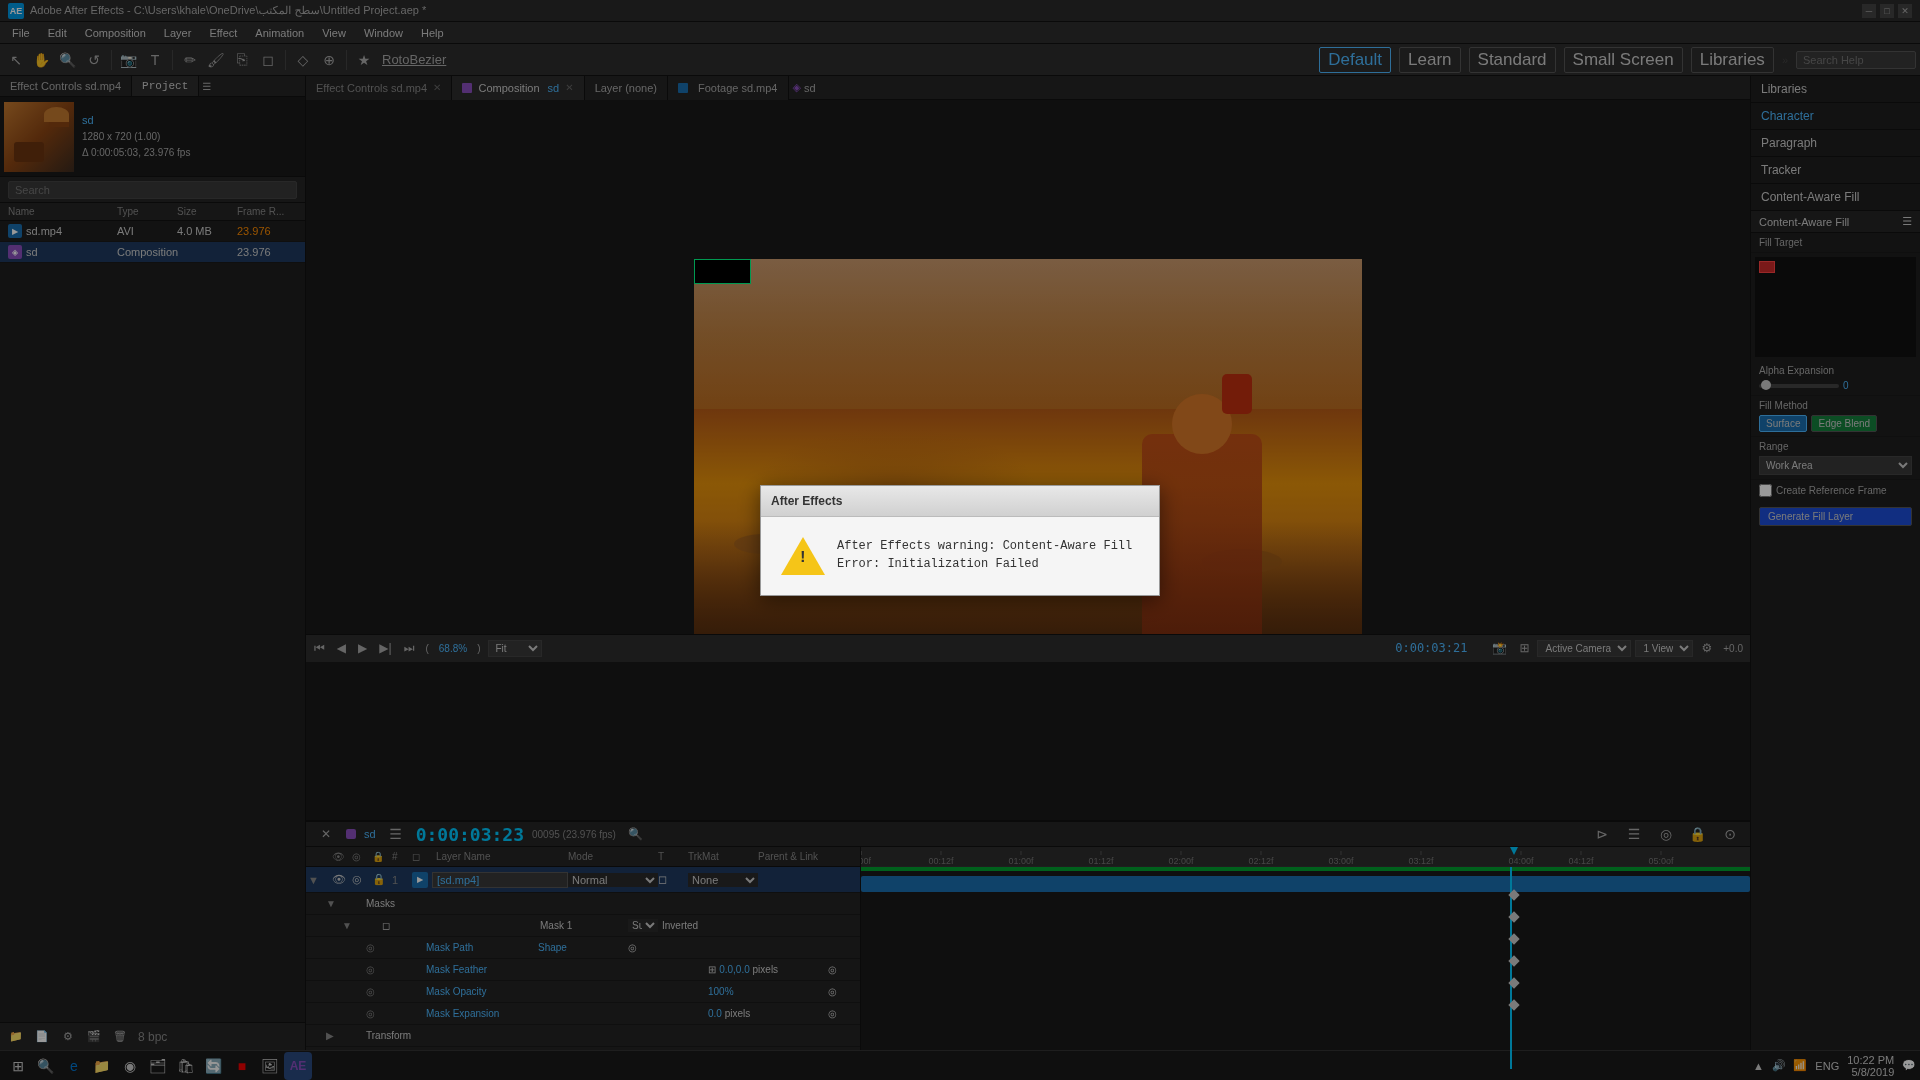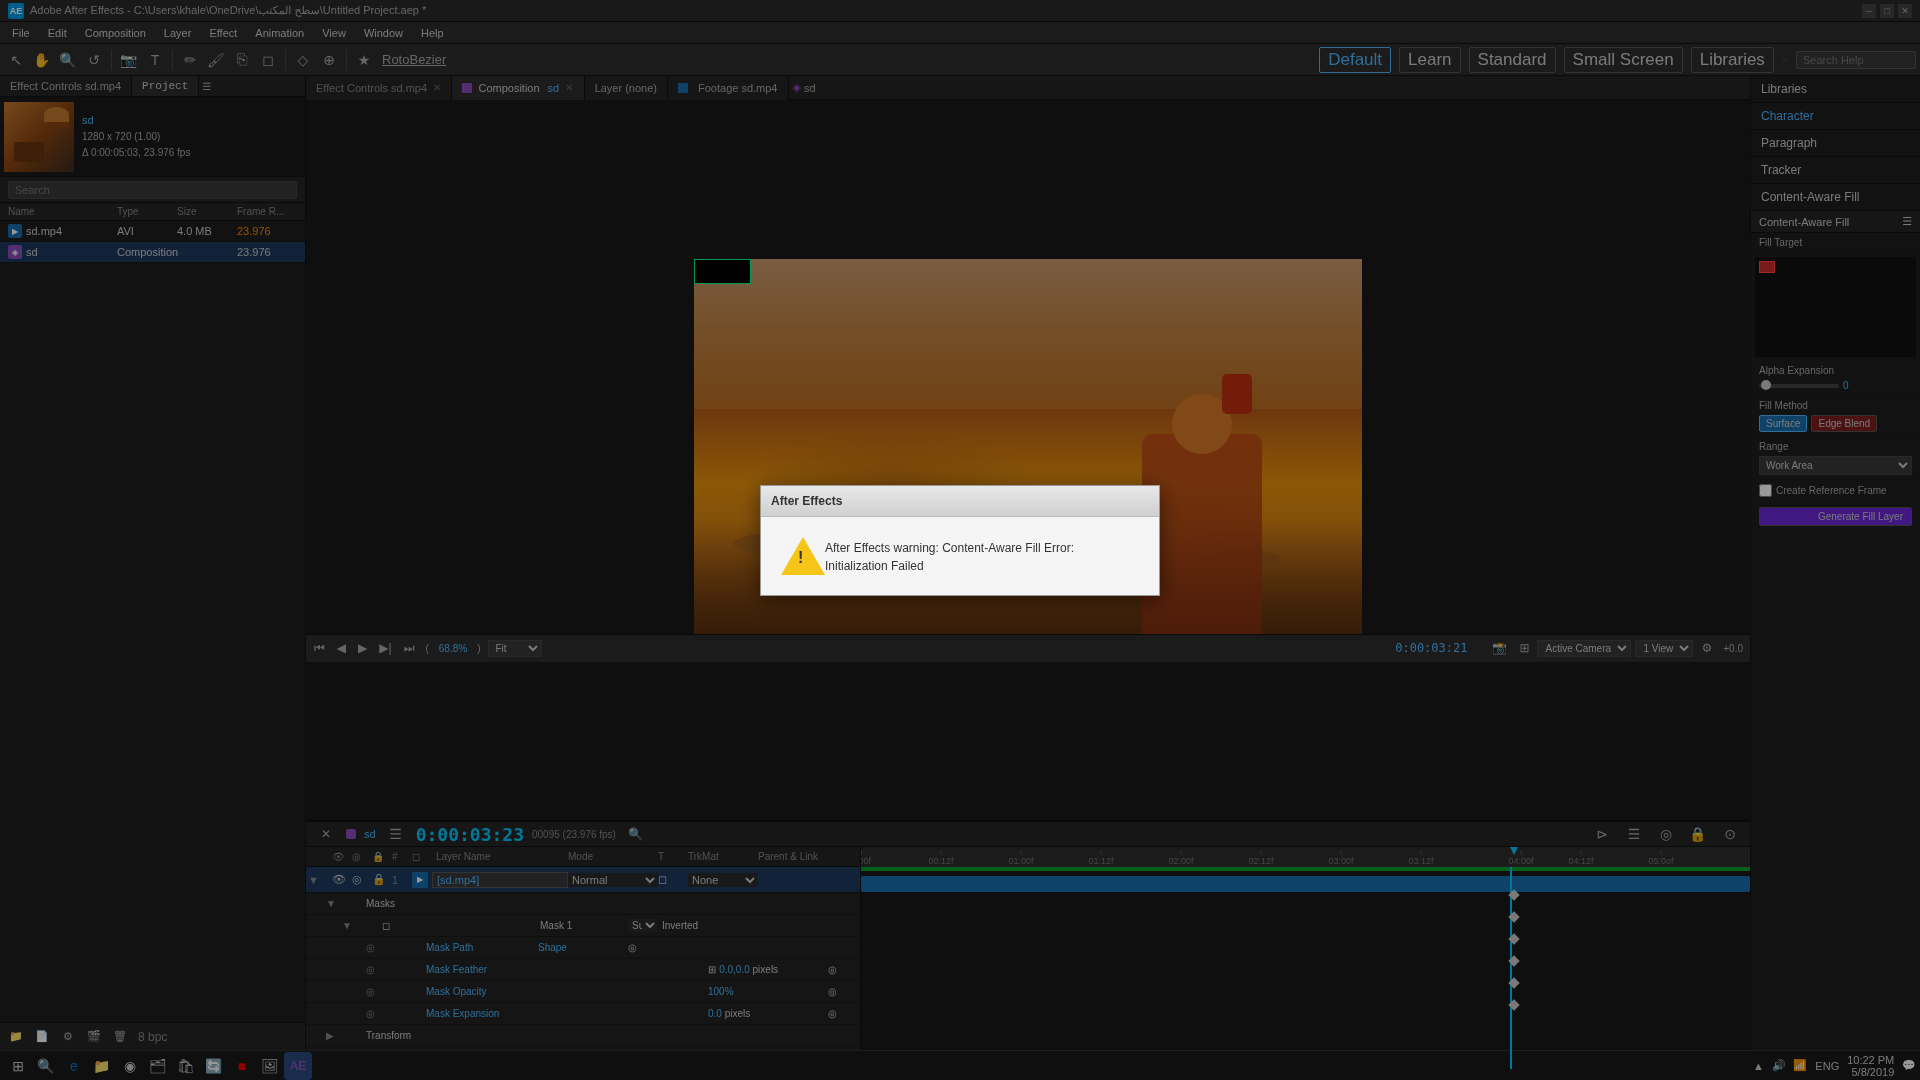--- a/index.html
+++ b/index.html
@@ -574,33 +574,33 @@
       position: relative;
     }
     .caf-slider-thumb {
       position: absolute;
       left: 2px; top: -4px;
       width: 10px; height: 10px;
       background: #ccc;
       border-radius: 50%;
     }
     .caf-btn {
-      background: #6d28d9;
+      background: #1d4ed8;
       border: 1px solid #555;
       color: #ccc;
       padding: 3px 8px;
       cursor: pointer;
       font-size: 10px;
       border-radius: 2px;
       width: 100%;
       margin: 2px 0;
-      text-align: right;
+      text-align: left;
     }
     .caf-method-btn {
-      background: #7f1d1d;
+      background: #15803d;
       border: 1px solid #555;
       color: #ccc;
       padding: 2px 6px;
       cursor: pointer;
       font-size: 10px;
       border-radius: 2px;
     }
     .caf-method-btn.active { background: #1a6faf; border-color: #4db8ff; }
 
     
@@ -627,23 +627,24 @@
       display: flex;
       align-items: center;
       padding: 15px 10px;
       font-size: 12px;
       font-weight: bold;
       color: #333;
     }
     #dialog-body {
       padding: 20px;
       display: flex;
-      align-items: flex-end;
-      gap: 0;
+      align-items: flex-start;
+      gap: 12px;
       background: #f5f5f5;
+      font-family: Liberation Mono, monospace;
     }
     .warning-triangle {
       width: 0; height: 0;
       border-left: 22px solid transparent;
       border-right: 22px solid transparent;
       border-bottom: 38px solid #f5c518;
       position: relative;
     }
     .warning-triangle::after {
       content: '!';

